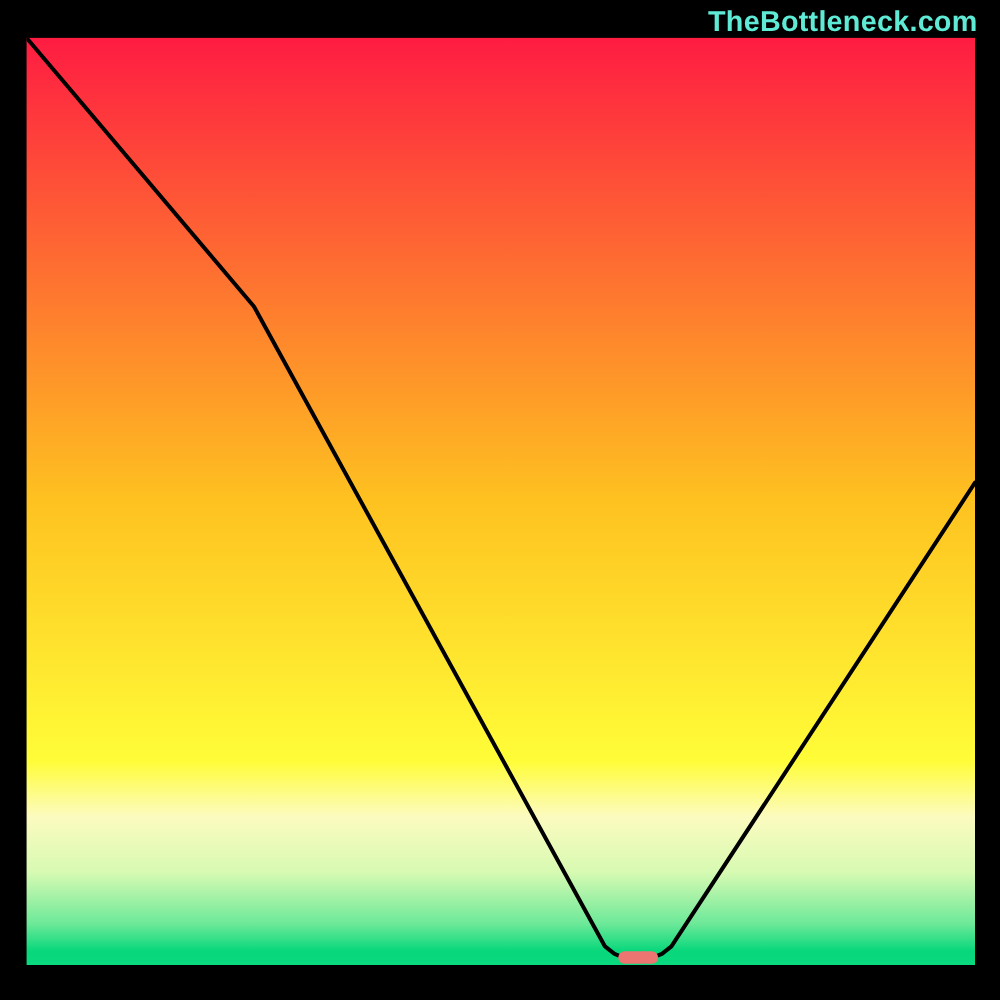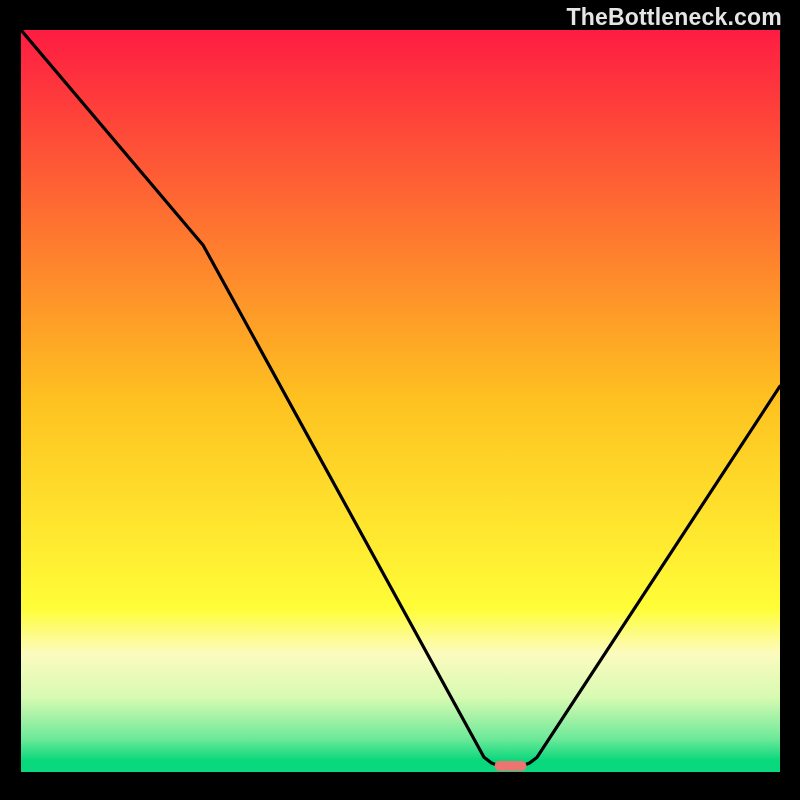--- a/index.html
+++ b/index.html
@@ -24,21 +24,21 @@
     height: 742px;
     overflow: hidden;
   }
   .watermark {
     position: absolute;
     top: 4px;
     right: 18px;
     font-family: Arial, Helvetica, sans-serif;
     font-size: 23px;
     font-weight: 600;
-    color: #e5e5e5;
+    color: #5eead4;
     letter-spacing: 0.2px;
   }
   svg { display: block; }
 </style>
 </head>
 <body>
 
 <div class="stage">
 
   <div class="watermark">TheBottleneck.com</div>

